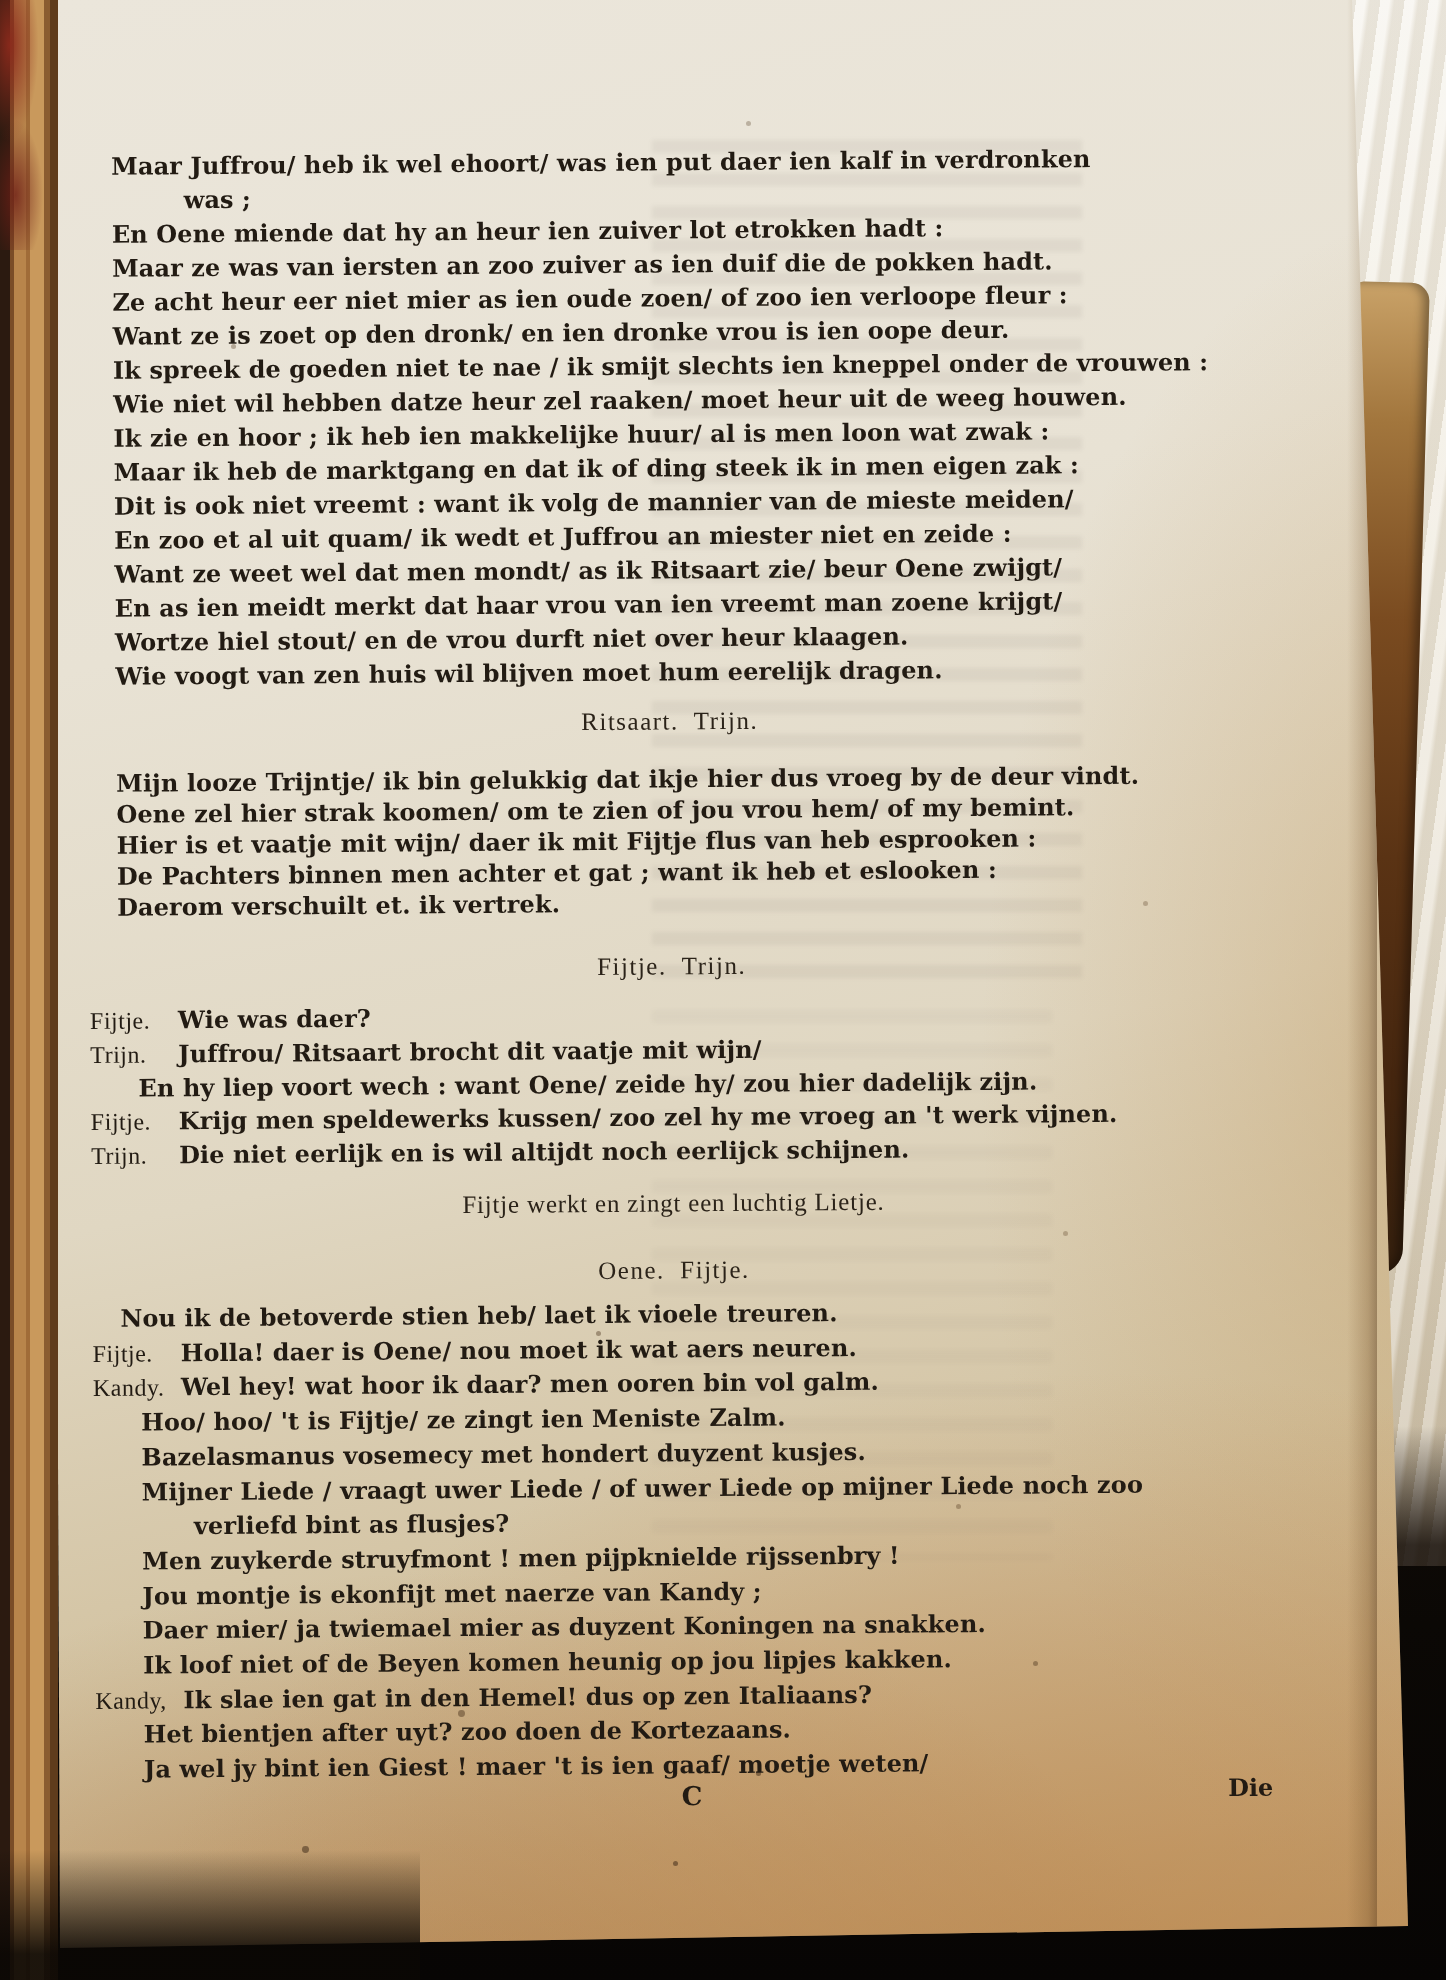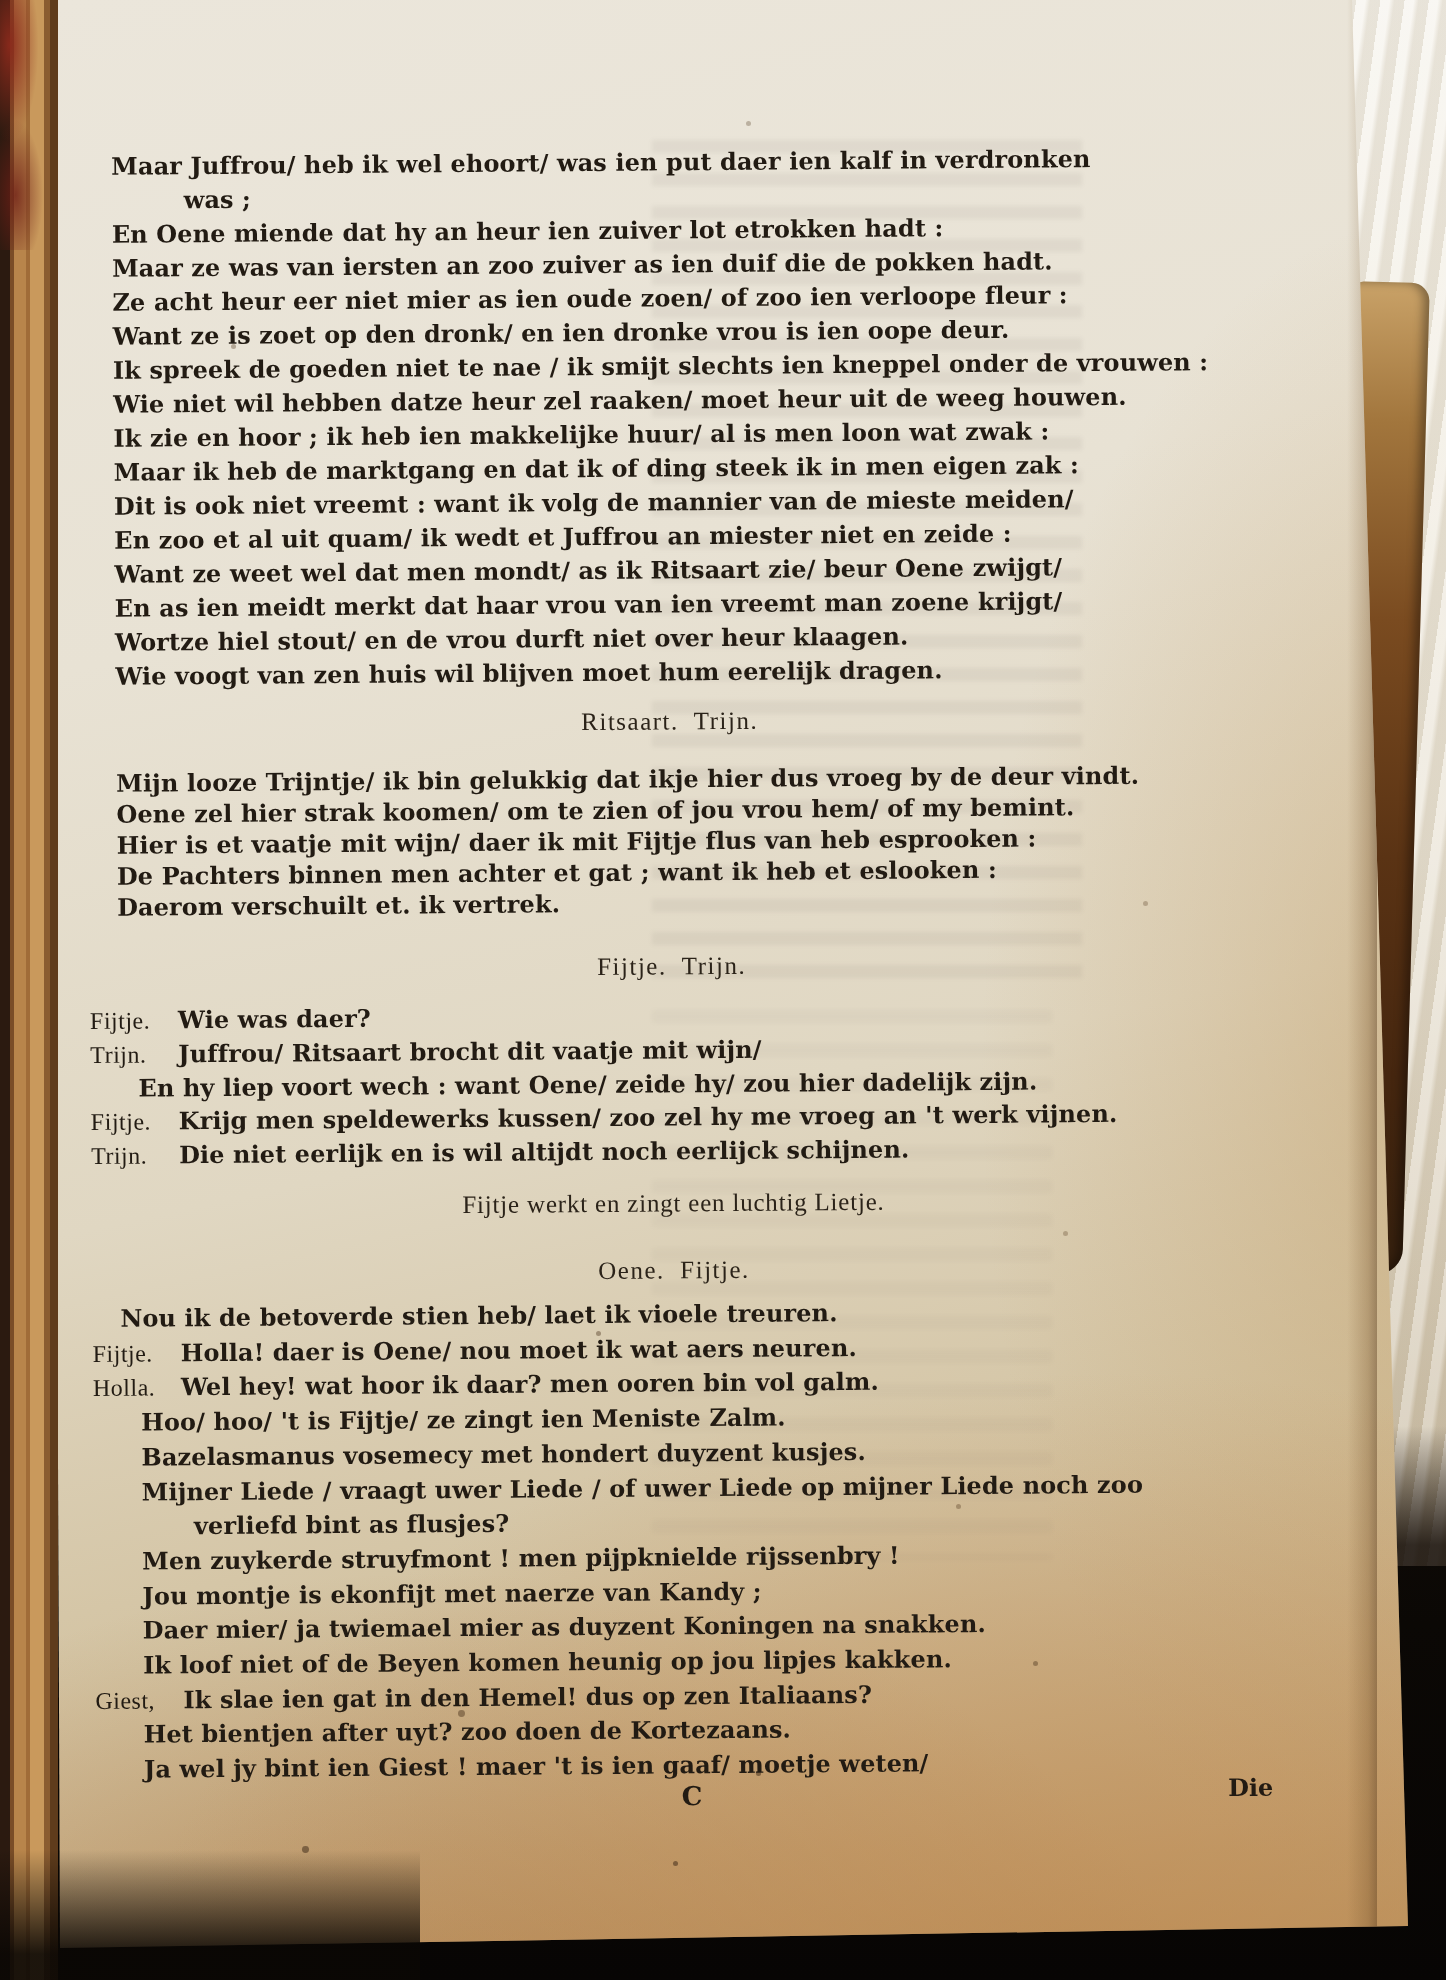--- a/index.html
+++ b/index.html
@@ -130,29 +130,29 @@
         <div class="line" style="line-height: 33px;"><span class="label">Trijn.</span><span>Juffrou/ Ritsaart brocht dit vaatje mit wijn/</span></div>
         <div class="line" style="line-height: 33px; padding-left: 48px;"><span>En hy liep voort wech : want Oene/ zeide hy/ zou hier dadelijk zijn.</span></div>
         <div class="line" style="line-height: 33px;"><span class="label">Fijtje.</span><span>Krijg men speldewerks kussen/ zoo zel hy me vroeg an 't werk vijnen.</span></div>
         <div class="line" style="line-height: 33px;"><span class="label">Trijn.</span><span>Die niet eerlijk en is wil altijdt noch eerlijck schijnen.</span></div>
       </div>
       <div class="stage" style="top: 1194px;">Fijtje werkt en zingt een luchtig Lietje.</div>
       <div class="heading" style="top: 1261px;">Oene.  Fijtje.</div>
       <div class="block" style="top: 1302px;">
         <div class="line" style="line-height: 34.7px; padding-left: 28px;"><span>Nou ik de betoverde stien heb/ laet ik vioele treuren.</span></div>
         <div class="line" style="line-height: 34.7px;"><span class="label">Fijtje.</span><span>Holla! daer is Oene/ nou moet ik wat aers neuren.</span></div>
-        <div class="line" style="line-height: 34.7px;"><span class="label">Holla.</span><span>Wel hey! wat hoor ik daar? men ooren bin vol galm.</span></div>
+        <div class="line" style="line-height: 34.7px;"><span class="label">Kandy.</span><span>Wel hey! wat hoor ik daar? men ooren bin vol galm.</span></div>
         <div class="line" style="line-height: 34.7px; padding-left: 48px;"><span>Hoo/ hoo/ 't is Fijtje/ ze zingt ien Meniste Zalm.</span></div>
         <div class="line" style="line-height: 34.7px; padding-left: 48px;"><span>Bazelasmanus vosemecy met hondert duyzent kusjes.</span></div>
         <div class="line" style="line-height: 34.7px; padding-left: 48px;"><span>Mijner Liede / vraagt uwer Liede / of uwer Liede op mijner Liede noch zoo</span></div>
         <div class="line" style="line-height: 34.7px; padding-left: 100px;"><span>verliefd bint as flusjes?</span></div>
         <div class="line" style="line-height: 34.7px; padding-left: 48px;"><span>Men zuykerde struyfmont ! men pijpknielde rijssenbry !</span></div>
         <div class="line" style="line-height: 34.7px; padding-left: 48px;"><span>Jou montje is ekonfijt met naerze van Kandy ;</span></div>
         <div class="line" style="line-height: 34.7px; padding-left: 48px;"><span>Daer mier/ ja twiemael mier as duyzent Koningen na snakken.</span></div>
         <div class="line" style="line-height: 34.7px; padding-left: 48px;"><span>Ik loof niet of de Beyen komen heunig op jou lipjes kakken.</span></div>
-        <div class="line" style="line-height: 34.7px;"><span class="label">Giest,</span><span>Ik slae ien gat in den Hemel! dus op zen Italiaans?</span></div>
+        <div class="line" style="line-height: 34.7px;"><span class="label">Kandy,</span><span>Ik slae ien gat in den Hemel! dus op zen Italiaans?</span></div>
         <div class="line" style="line-height: 34.7px; padding-left: 48px;"><span>Het bientjen after uyt? zoo doen de Kortezaans.</span></div>
         <div class="line" style="line-height: 34.7px; padding-left: 48px;"><span>Ja wel jy bint ien Giest ! maer 't is ien gaaf/ moetje weten/</span></div>
       </div>
     </div>
 </div>
 
 <div class="bottom-shadow"></div>
 
 </body></html>

